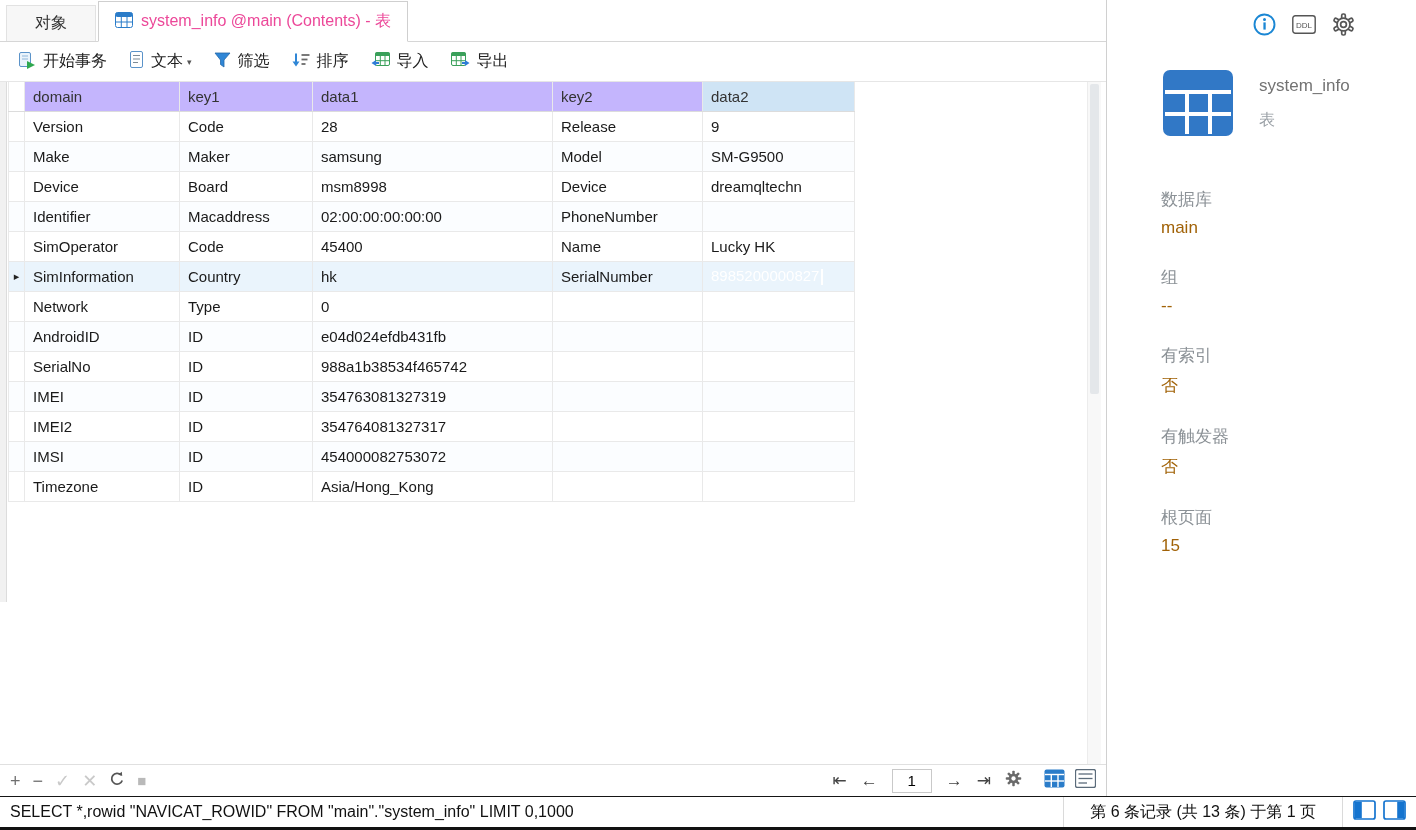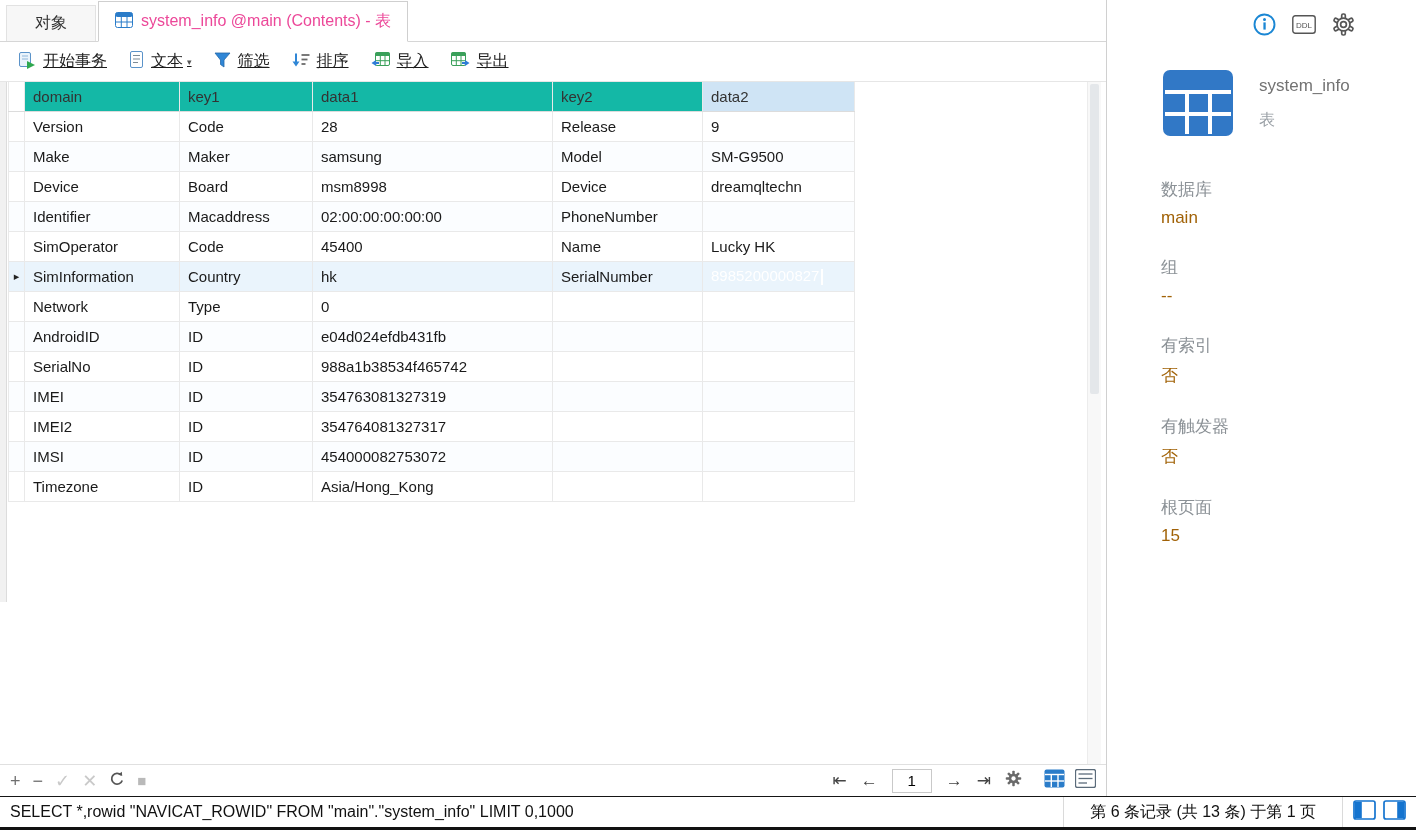--- a/index.html
+++ b/index.html
@@ -13,34 +13,34 @@
   .tabbar { height:42px; flex:0 0 auto; display:flex; align-items:flex-end; background:#fff;
             border-bottom:1px solid #d6d6d6; padding-left:6px; }
   .tab { display:flex; align-items:center; gap:8px; font-size:16px; color:#333; cursor:default; }
   .tab.objects { height:36px; padding:0 28px; background:#f7f7f7; border:1px solid #e2e2e2;
                  border-bottom:none; margin-right:2px; }
   .tab.active { height:41px; padding:0 16px; background:#fff; border:1px solid #cfcfcf;
                 border-bottom:1px solid #fff; margin-bottom:-1px; color:#ec4899; }
 
   
   .toolbar { height:40px; flex:0 0 auto; display:flex; align-items:center; gap:2px;
-             padding-left:8px; background:#fff; border-bottom:1px solid #e6e6e6;text-decoration:underline; }
+             padding-left:8px; background:#fff; border-bottom:1px solid #e6e6e6; }
   .tbtn { display:flex; align-items:center; gap:7px; padding:5px 10px; font-size:16px;
           color:#222; border-radius:3px; cursor:default; }
   .tbtn .caret { font-size:9px; color:#555; margin-left:-3px; }
 
   
   .grid-area { flex:1; position:relative; background:#fff; min-height:0; overflow:hidden; }
   .edge-strip { position:absolute; left:0; top:0; width:7px; height:520px; background:#f1f1f1;
                 border-right:1px solid #dcdcdc; }
   table.grid { border-collapse:collapse; table-layout:fixed; width:846px; margin-left:8px;
                font-size:15px; }
   .grid th, .grid td { height:30px; padding:0 8px; border:1px solid #e9e9e9; overflow:hidden;
                        white-space:nowrap; text-align:left; vertical-align:middle; }
-  .grid thead th { height:29px; background:#14b8a6; font-weight:normal; color:#333;
+  .grid thead th { height:29px; background:#c4b5fd; font-weight:normal; color:#333;
                    border-top:none; border-bottom:1px solid #dcdcdc; }
   .grid thead th.hl { background:#cfe4f5; }
   .grid th.gutter-h, .grid td.gutter { padding:0; width:16px; background:#fff; text-align:center;
                                        font-size:11px; color:#222; }
   .grid tbody tr:nth-child(even) td { background:#fbfdff; }
   .grid tbody tr.selected-row td { background:#eaf4fc; }
   .grid td.selected-cell { background:#0c79d4; color:#fff; }
   .caret-bar { display:inline-block; width:2px; height:16px; background:#fff; margin-left:2px;
                vertical-align:middle; }
 
@@ -61,21 +61,21 @@
               font-size:15px; font-family:"Liberation Sans",sans-serif; }
   .viewtoggles { display:flex; align-items:center; gap:10px; margin-left:10px; }
 
   
   .right-panel { width:310px; border-left:1px solid #d0d0d0; background:#fff; padding-left:54px; }
   .panel-icons { display:flex; align-items:center; gap:16px; margin:13px 0 0 92px; }
   .panel-head { display:flex; margin-top:26px; }
   .panel-title { margin-left:24px; padding-top:10px; }
   .panel-name { font-size:17px; font-weight:normal; color:#737373; }
   .panel-type { font-size:16px; color:#9aa0a6; margin-top:14px; }
-  .panel-fields { margin-top:34px; }
+  .panel-fields { margin-top:44px; }
   .field { margin-bottom:28px; }
   .flabel { font-size:17px; color:#8b9196; margin-bottom:7px; }
   .fvalue { font-size:17px; color:#a16207; }
 
   
   .statusbar { height:34px; flex:0 0 auto; display:flex; align-items:stretch; background:#fff;
                border-top:1px solid #151515; border-bottom:3px solid #121212; font-size:16px; }
   .sql { flex:1; display:flex; align-items:center; padding-left:10px; color:#111;
          white-space:nowrap; overflow:hidden; }
   .recinfo { display:flex; align-items:center; padding:0 26px; border-left:1px solid #dadada;

